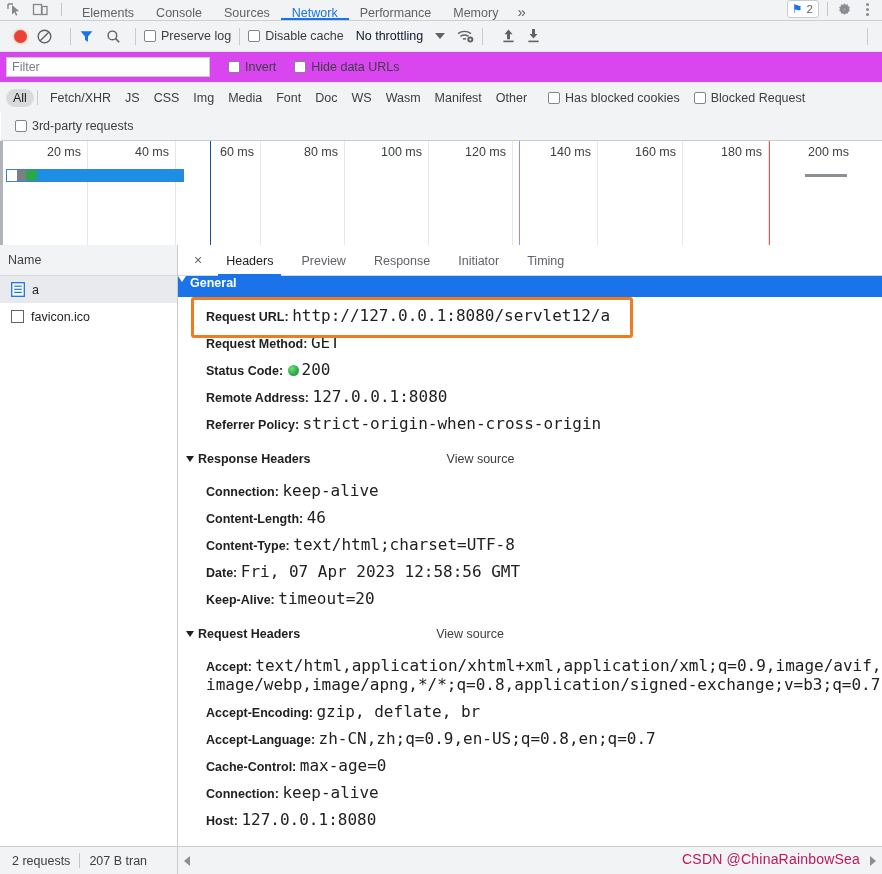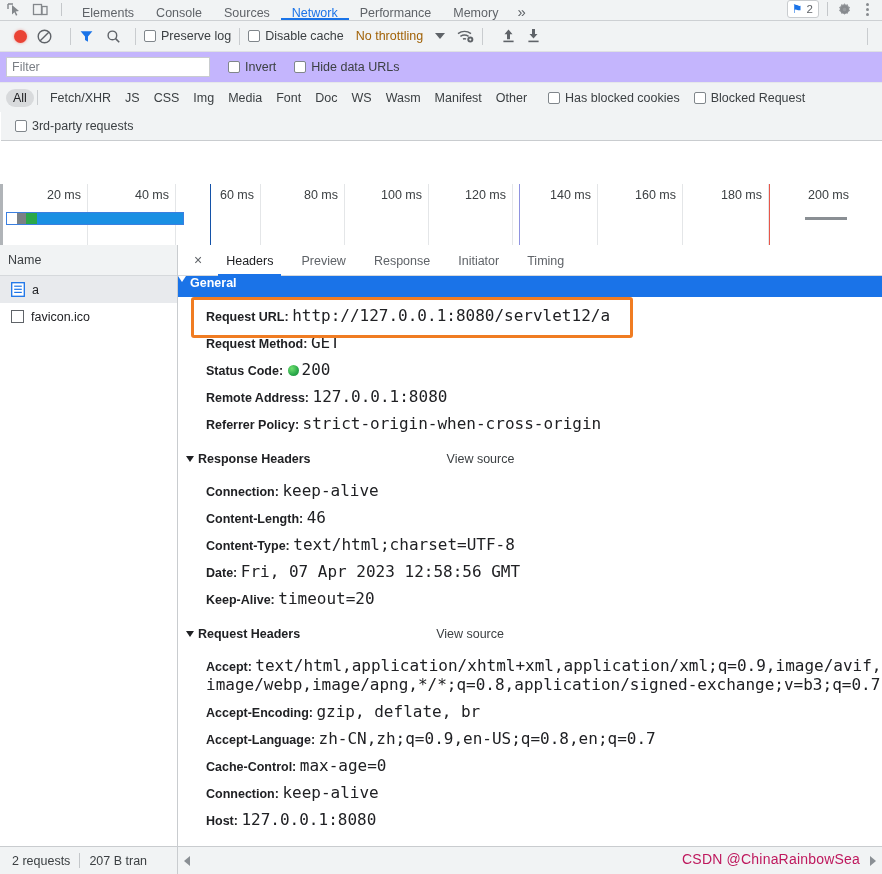--- a/index.html
+++ b/index.html
@@ -62,32 +62,32 @@
   .clear-ico { width: 15px; height: 15px; margin-right: 10px; }
   .tsep { width: 1px; height: 17px; background: #c9cccf; margin: 0 8px; }
   .funnel { width: 15px; height: 15px; margin-right: 12px; }
   .magnify { width: 15px; height: 15px; margin-right: 6px; }
   .chk-wrap { display: flex; align-items: center; gap: 5px; white-space: nowrap; }
   .chk {
     width: 12px; height: 12px; border: 1px solid #80868b; border-radius: 2px;
     background: #fff; flex: 0 0 auto;
   }
   .lbl { font-size: 12.5px; color: #3c4043; }
-  .throttle { font-size: 12.5px; color: #a16207; margin-left: 12px; white-space: nowrap; }
+  .throttle { font-size: 12.5px; color: #0f172a; margin-left: 12px; white-space: nowrap; }
   .caret-dn {
     width: 0; height: 0; border-left: 5px solid transparent; border-right: 5px solid transparent;
     border-top: 6px solid #5f6368; margin-left: 12px;
   }
   .wifi-ico { width: 17px; height: 15px; margin-left: 12px; }
   .arrow-ico { width: 15px; height: 16px; margin-left: 10px; }
 
   
   .frow {
     position: absolute; left: 0; top: 52px; width: 882px; height: 31px;
-    background: #c4b5fd; display: flex; align-items: center; padding: 0 6px;
+    background: #d946ef; display: flex; align-items: center; padding: 0 6px;
     border-bottom: 1px solid #e6e8ea;
   }
   .filter-input {
     width: 204px; height: 20px; background: #fff; border: 1px solid #c9cccf;
     font-family: "Liberation Sans", sans-serif; font-size: 12.5px; color: #202124;
     padding: 0 5px; outline: none;
   }
   .filter-input::placeholder { color: #7a7f85; }
   .frow .chk-wrap { margin-left: 18px; }
 
@@ -108,21 +108,21 @@
   
   .prow {
     position: absolute; left: 1px; top: 112px; width: 882px; height: 29px;
     background: #f1f3f4; display: flex; align-items: center; padding: 0 14px;
     border-bottom: 1px solid #c9cccf;
   }
 
   
   .overview {
     position: absolute; left: 0; top: 141px; width: 882px; height: 117px;
-    background: #fff; border-bottom: 1px solid #c9cccf; overflow: hidden; margin-top: 43px;
+    background: #fff; border-bottom: 1px solid #c9cccf; overflow: hidden;
   }
   .ov-ticks { position: absolute; left: 0; top: 0; width: 882px; height: 104px; }
   .tickcol {
     position: absolute; top: 0; height: 104px; border-right: 1px solid #e4e6e8;
   }
   .ticklabel {
     position: absolute; top: 4px; right: 6px; font-size: 12.5px; color: #3c4043;
     white-space: nowrap;
   }
   .vline { position: absolute; top: 0; width: 1px; height: 104px; }

